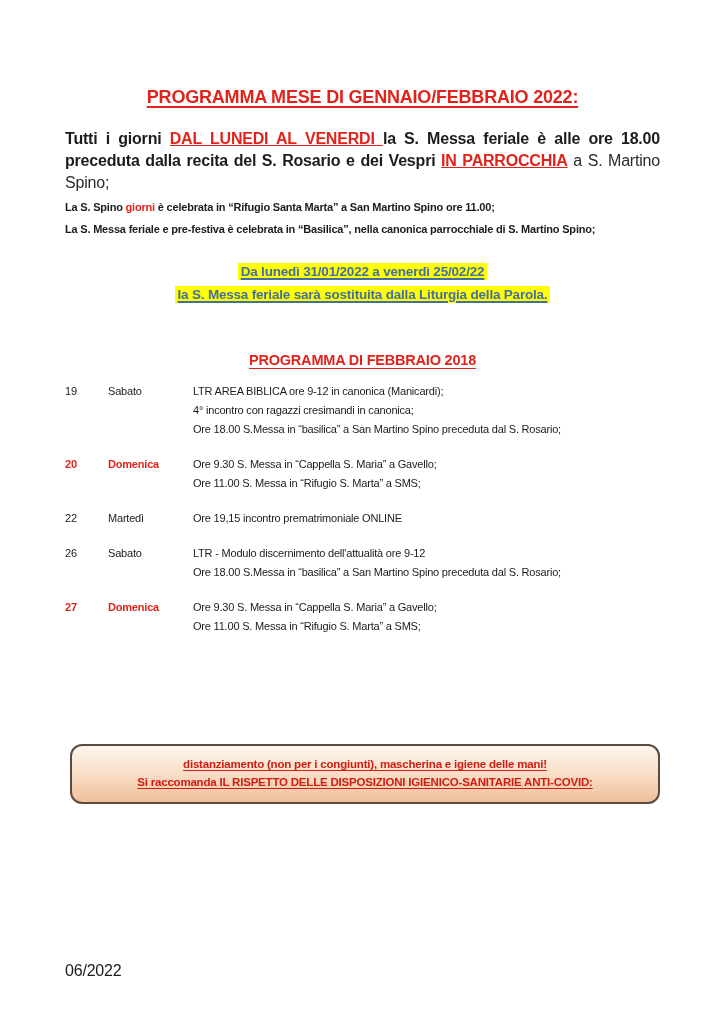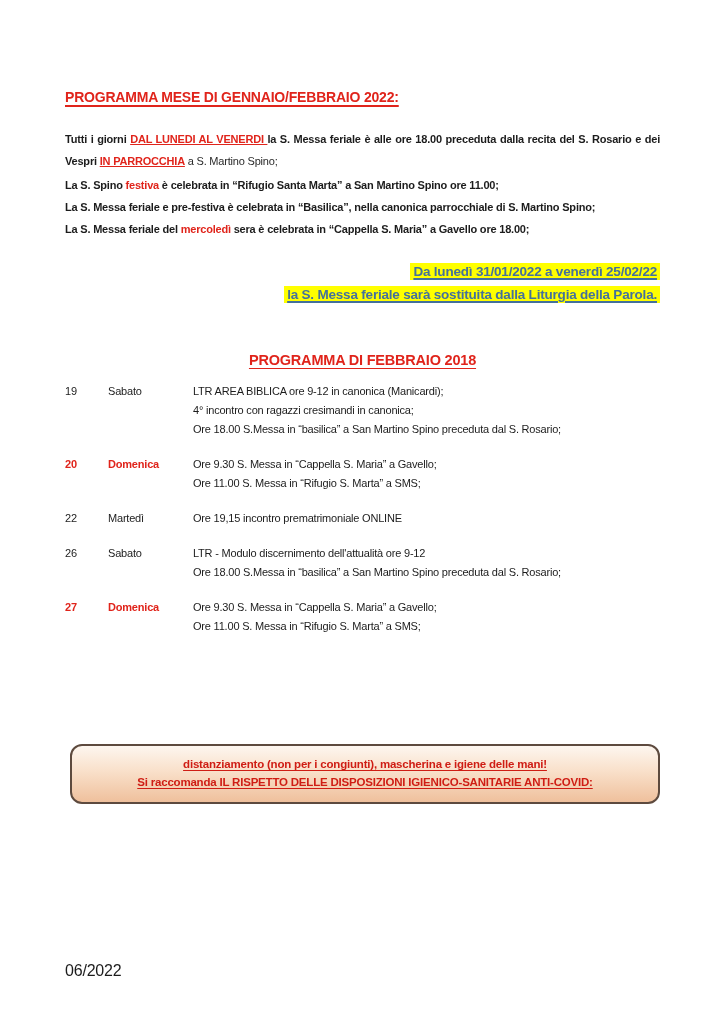--- a/index.html
+++ b/index.html
@@ -15,50 +15,51 @@
     width:724px;height:1023px;
     font-family:"Liberation Sans", sans-serif;
     color:#1c1c1c;
     letter-spacing:-0.2px;
     position:relative;
     overflow:hidden;
   }
   .content{padding:86px 64px 0 65px;}
 
   .doc-title{
+    text-align:center;
     color:var(--red);
-    font-size:14px;
+    font-size:18px;
     font-weight:bold;
     text-decoration:underline;
     text-decoration-thickness:2px;
     text-underline-offset:3px;
     line-height:22px;
   }
 
   .intro{
     margin-top:20px;
-    font-size:11px;
+    font-size:16px;
     font-weight:bold;
     line-height:22px;
     text-align:justify;
   }
   .red-u{color:var(--red);text-decoration:underline;}
   .normal{font-weight:normal;color:#2a2a2a;}
   .red{color:var(--red);}
 
   .mass-lines{
     margin-top:2px;
     font-size:11px;
     font-weight:bold;
     line-height:22px;
   }
 
   .hl-block{
     margin-top:20px;
-    text-align:right;
+    text-align:center;
     font-size:13.5px;
     font-weight:bold;
     line-height:23px;
   }
   .hl{
     background:var(--hl-bg);
     color:var(--hl-text);
     text-decoration:underline;
     text-decoration-thickness:2px;
     text-underline-offset:2px;
@@ -109,23 +110,22 @@
 </head>
 <body>
 
 <div class="content">
 
   <div class="doc-title">PROGRAMMA MESE DI GENNAIO/FEBBRAIO 2022:</div>
 
   <p class="intro"><span>Tutti i giorni </span><span class="red-u">DAL LUNEDI AL VENERDI </span><span>la S. Messa feriale è alle ore 18.00 preceduta dalla recita del S. Rosario e dei Vespri </span><span class="red-u">IN PARROCCHIA</span><span class="normal"> a S. Martino Spino;</span></p>
 
   <div class="mass-lines">
-    <div><span>La S. Spino </span><span class="red">festiva</span><span> è celebrata in “Rifugio Santa Marta” a San Martino Spino ore 11.00;</span></div>
+    <div><span>La S. Spino </span><span class="red">giorni</span><span> è celebrata in “Rifugio Santa Marta” a San Martino Spino ore 11.00;</span></div>
     <div>La S. Messa feriale e pre-festiva è celebrata in “Basilica”, nella canonica parrocchiale di S. Martino Spino;</div>
-    <div><span>La S. Messa feriale del </span><span class="red">mercoledì</span><span> sera è celebrata in “Cappella S. Maria” a Gavello ore 18.00;</span></div>
   </div>
 
   <div class="hl-block">
     <div><span class="hl">Da lunedì 31/01/2022 a venerdì 25/02/22</span></div>
     <div><span class="hl">la S. Messa feriale sarà sostituita dalla Liturgia della Parola.</span></div>
   </div>
 
   <div class="feb-heading">PROGRAMMA DI FEBBRAIO 2018</div>
 
   <div class="rows">

